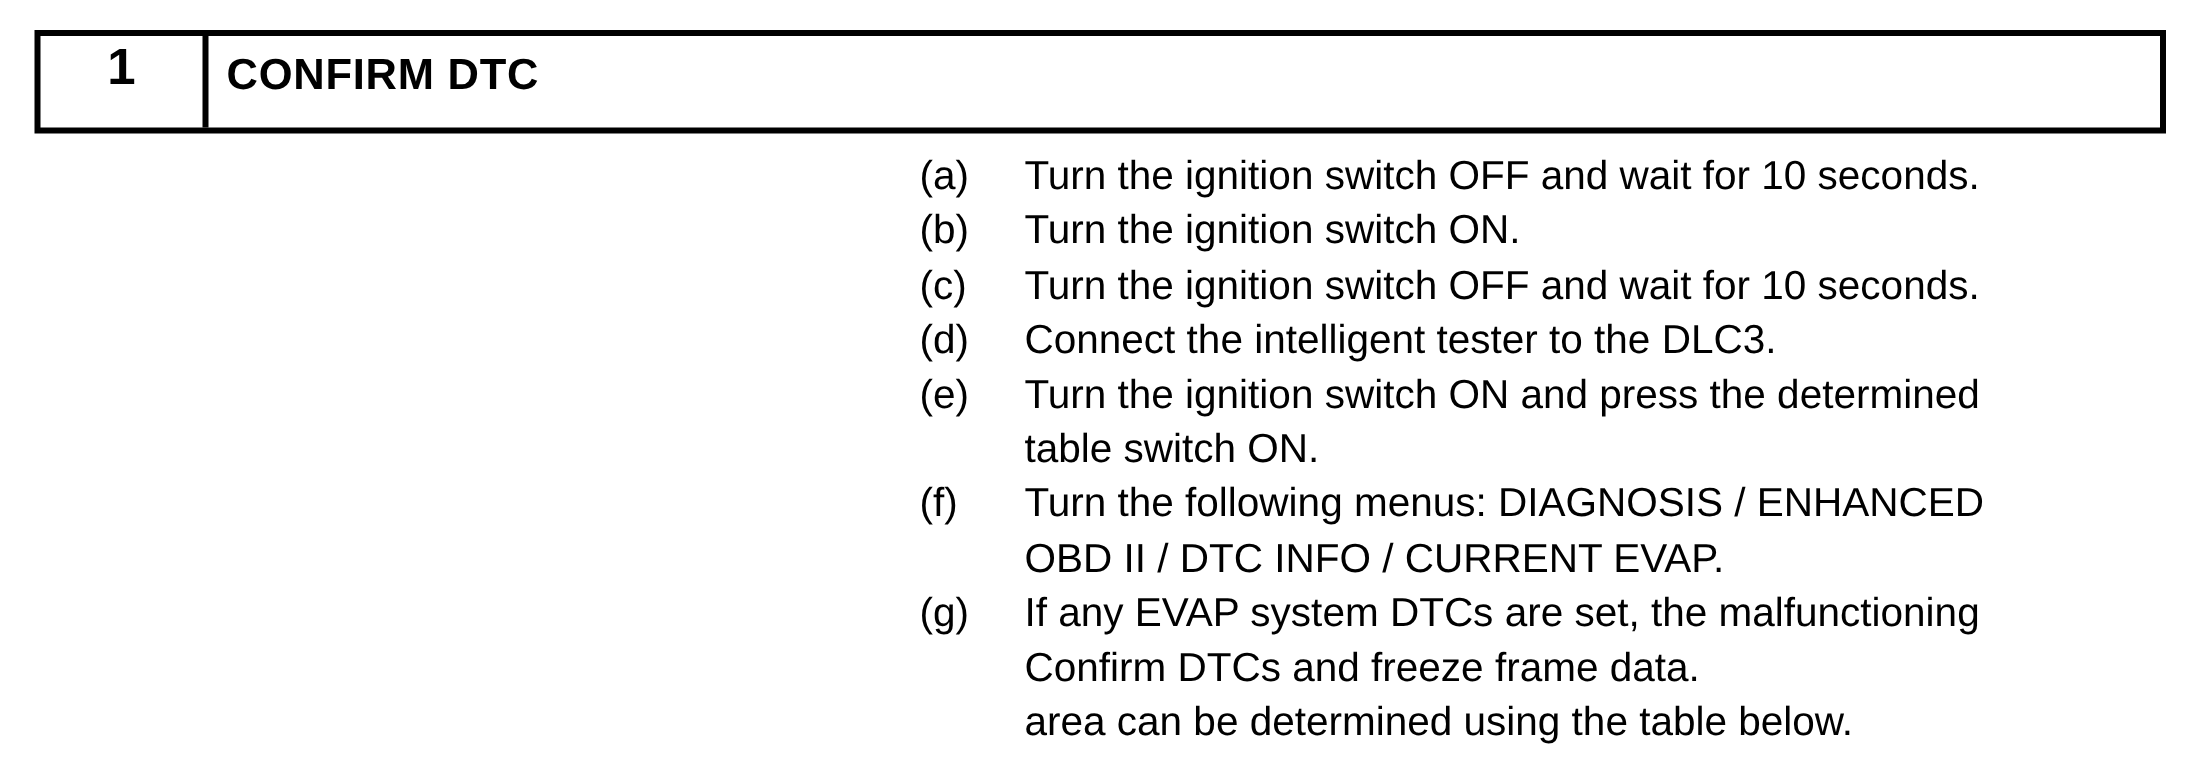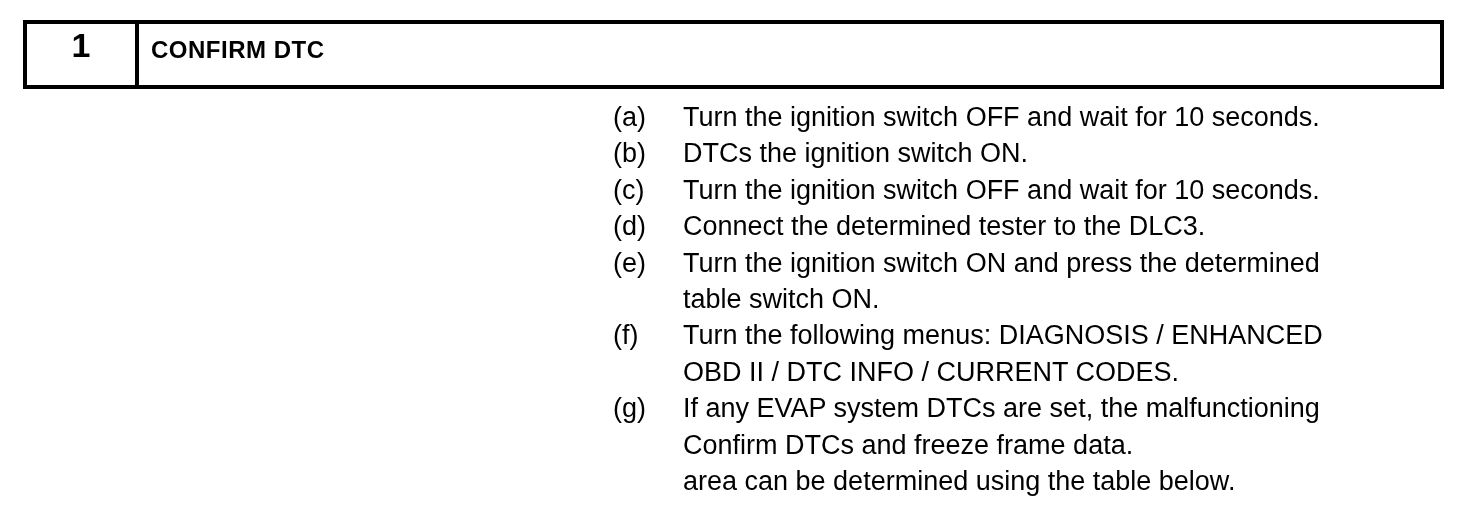--- a/index.html
+++ b/index.html
@@ -36,21 +36,21 @@
     align-items: flex-start;
     padding-top: 4px;
     font-weight: bold;
     font-size: 34px;
     line-height: 34px;
   }
   .step-title-cell {
     flex: 1;
     padding: 11px 0 0 12px;
     font-weight: bold;
-    font-size: 24px;
+    font-size: 29px;
     line-height: 30px;
     letter-spacing: 0.5px;
     white-space: nowrap;
   }
   
   .procedure-list {
     position: absolute;
     left: 613px;
     top: 99px;
     font-size: 27px;
@@ -87,51 +87,51 @@
     <div class="step-item">
       <div class="step-label">(a)</div>
       <div class="step-lines">
         <div class="line">Turn the ignition switch OFF and wait for 10 seconds.</div>
       </div>
     </div>
 
     <div class="step-item">
       <div class="step-label">(b)</div>
       <div class="step-lines">
-        <div class="line">DTCs the ignition switch ON.</div>
+        <div class="line">Turn the ignition switch ON.</div>
       </div>
     </div>
 
     <div class="step-item">
       <div class="step-label">(c)</div>
       <div class="step-lines">
         <div class="line">Turn the ignition switch OFF and wait for 10 seconds.</div>
       </div>
     </div>
 
     <div class="step-item">
       <div class="step-label">(d)</div>
       <div class="step-lines">
-        <div class="line">Connect the determined tester to the DLC3.</div>
+        <div class="line">Connect the intelligent tester to the DLC3.</div>
       </div>
     </div>
 
     <div class="step-item">
       <div class="step-label">(e)</div>
       <div class="step-lines">
         <div class="line">Turn the ignition switch ON and press the determined</div>
         <div class="line">table switch ON.</div>
       </div>
     </div>
 
     <div class="step-item">
       <div class="step-label">(f)</div>
       <div class="step-lines">
         <div class="line">Turn the following menus: DIAGNOSIS / ENHANCED</div>
-        <div class="line">OBD II / DTC INFO / CURRENT CODES.</div>
+        <div class="line">OBD II / DTC INFO / CURRENT EVAP.</div>
       </div>
     </div>
 
     <div class="step-item">
       <div class="step-label">(g)</div>
       <div class="step-lines">
         <div class="line">If any EVAP system DTCs are set, the malfunctioning</div>
         <div class="line">Confirm DTCs and freeze frame data.</div>
         <div class="line">area can be determined using the table below.</div>
       </div>

